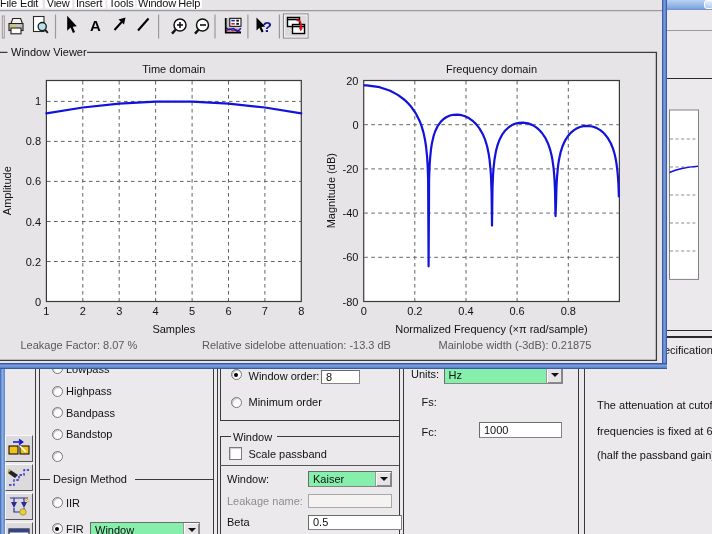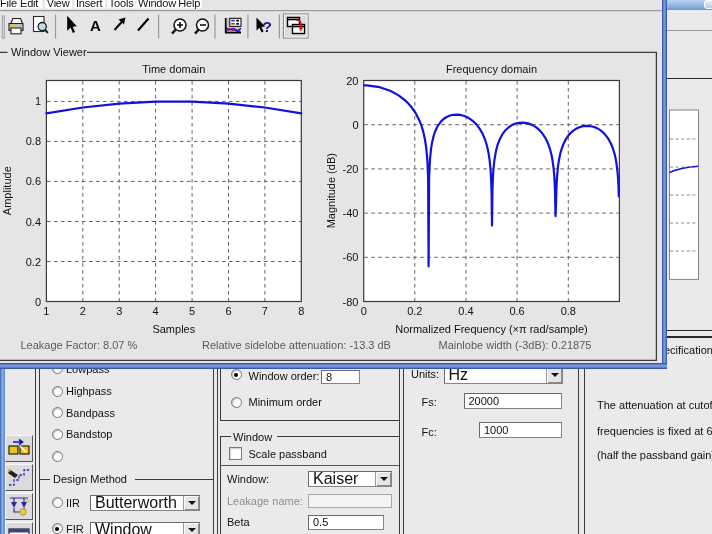--- a/index.html
+++ b/index.html
@@ -3,21 +3,21 @@
 *{margin:0;padding:0;box-sizing:border-box}
 body{font-family:"Liberation Sans",sans-serif}
 #root{position:relative;width:712px;height:534px;overflow:hidden;background:#ebe9ec}
 .abs{position:absolute}
 .lbl{position:absolute;font-size:11px;color:#111;white-space:nowrap;line-height:13px}
 .vline{position:absolute;width:1px;background:#3a3a3a}
 .hline{position:absolute;height:1px;background:#3a3a3a}
 .radio{position:absolute;width:11px;height:11px;border-radius:50%;background:#fff;border:1px solid #777;box-shadow:inset 1px 1px 1px rgba(0,0,0,.25)}
 .radio.sel::after{content:"";position:absolute;left:2.5px;top:2.5px;width:4px;height:4px;border-radius:50%;background:#000}
 .field{position:absolute;background:#fff;border:1px solid #848484;border-top-color:#6a6a6a;border-left-color:#6a6a6a;font-size:11px;color:#111;padding:0 0 0 4px;line-height:12px}
-.combo{position:absolute;background:#ffffff;border:1px solid #848484;border-top-color:#6a6a6a;border-left-color:#6a6a6a;font-size:16px;color:#111}
+.combo{position:absolute;background:#86efac;border:1px solid #848484;border-top-color:#6a6a6a;border-left-color:#6a6a6a;font-size:11px;color:#111}
 .combo .tx{position:absolute;left:4px;top:1px;line-height:12px;white-space:nowrap}
 .combo .btn{position:absolute;right:0;top:0;bottom:0;width:16px;background:#e6e4e6;border-left:1px solid #9a9a9a;box-shadow:inset 1px 1px 0 #fbfbfb, inset -1px -1px 0 #8a8a8a}
 .combo .btn::after{content:"";position:absolute;left:4px;top:5px;border-left:4px solid transparent;border-right:4px solid transparent;border-top:4.5px solid #111}
 </style></head><body>
 <div id="root">
 
 <div class="abs" style="left:667px;top:0;width:45px;height:10px;background:linear-gradient(#b9d3f2,#86abdf 75%,#6b94cf)"></div>
 <div class="abs" style="left:704px;top:0;width:10px;height:9px;background:linear-gradient(#e8f0fb,#b4ccee);border:1px solid #fff;border-radius:3px"></div>
 <div class="abs" style="left:667px;top:30px;width:45px;height:1px;background:#9a9a9a"></div>
 <div class="abs" style="left:667px;top:78px;width:45px;height:1.3px;background:#2a2a2a"></div>
@@ -80,24 +80,20 @@
 <div class="radio" style="left:51.5px;top:407px"></div>
     <div class="lbl" style="left:66px;top:406.5px">Bandpass</div>
 <div class="radio" style="left:51.5px;top:428.5px"></div>
     <div class="lbl" style="left:66px;top:428px">Bandstop</div>
 <div class="radio" style="left:51.5px;top:451px"></div>
 <div class="hline" style="left:39.4px;top:479px;width:11px"></div>
 <div class="lbl" style="left:53px;top:473px">Design Method</div>
 <div class="hline" style="left:135px;top:479px;width:78px"></div>
 <div class="radio" style="left:51.5px;top:497px"></div>
     <div class="lbl" style="left:66px;top:496.5px">IIR</div>
-<div class="combo" style="left:90px;top:495px;width:110px;height:16px">
-      <span class="tx">Butterworth</span>
-      <span class="btn"></span>
-    </div>
 <div class="radio sel" style="left:51.5px;top:523px"></div>
     <div class="lbl" style="left:66px;top:522.5px">FIR</div>
 <div class="combo" style="left:90px;top:521.5px;width:110px;height:16px">
       <span class="tx">Window</span>
       <span class="btn"></span>
     </div>
 
 <div class="radio sel" style="left:230.5px;top:369px"></div>
     <div class="lbl" style="left:248.5px;top:369.5px">Window order:</div>
 <div class="field" style="left:321px;top:369.5px;width:39px;height:14px">8</div>
@@ -113,29 +109,28 @@
 <div class="lbl" style="left:248.5px;top:447.5px">Scale passband</div>
 <div class="hline" style="left:220px;top:465.4px;width:179px;background:#555"></div>
 <div class="lbl" style="left:227px;top:473px">Window:</div>
 <div class="combo" style="left:308px;top:470.5px;width:84px;height:16px">
       <span class="tx">Kaiser</span>
       <span class="btn"></span>
     </div>
 <div class="lbl" style="left:227px;top:494.5px;color:#8e8c8e">Leakage name:</div>
 <div class="abs" style="left:308px;top:493.5px;width:84px;height:14px;background:#f4f3f2;border:1px solid #a8a8a8"></div>
 <div class="lbl" style="left:227px;top:515.5px">Beta</div>
-<div class="field" style="left:308px;top:514.5px;width:76px;height:15px">0.5</div>
+<div class="field" style="left:308px;top:514.5px;width:94px;height:15px">0.5</div>
 
 <div class="lbl" style="left:411px;top:367.5px">Units:</div>
 <div class="combo" style="left:443.5px;top:367px;width:119px;height:17px">
       <span class="tx">Hz</span>
       <span class="btn"></span>
     </div>
 <div class="lbl" style="left:421.5px;top:396px">Fs:</div>
-<div class="field" style="left:463.5px;top:392.5px;width:98px;height:16px;line-height:14px">20000</div>
 <div class="lbl" style="left:421.5px;top:425.5px">Fc:</div>
 <div class="field" style="left:479px;top:421.5px;width:82.5px;height:16px;line-height:14px">1000</div>
 
 <div class="lbl" style="left:597px;top:398.5px">The attenuation at cutoff</div>
 <div class="lbl" style="left:597px;top:424.5px">frequencies is fixed at 6 dB</div>
 <div class="lbl" style="left:597px;top:448.5px">(half the passband gain)</div>
 
 <div class="abs" style="left:0;top:0;width:662px;height:363px;background:#e6e4e7"></div>
 <div class="abs" style="left:662px;top:0;width:5px;height:369px;background:linear-gradient(90deg,#26449a,#7da0dd 40%,#5c84cc 75%,#26449a)"></div>
 <div class="abs" style="left:0;top:363px;width:667px;height:6px;background:linear-gradient(#26449a,#7da0dd 40%,#5c84cc 75%,#26449a)"></div>

